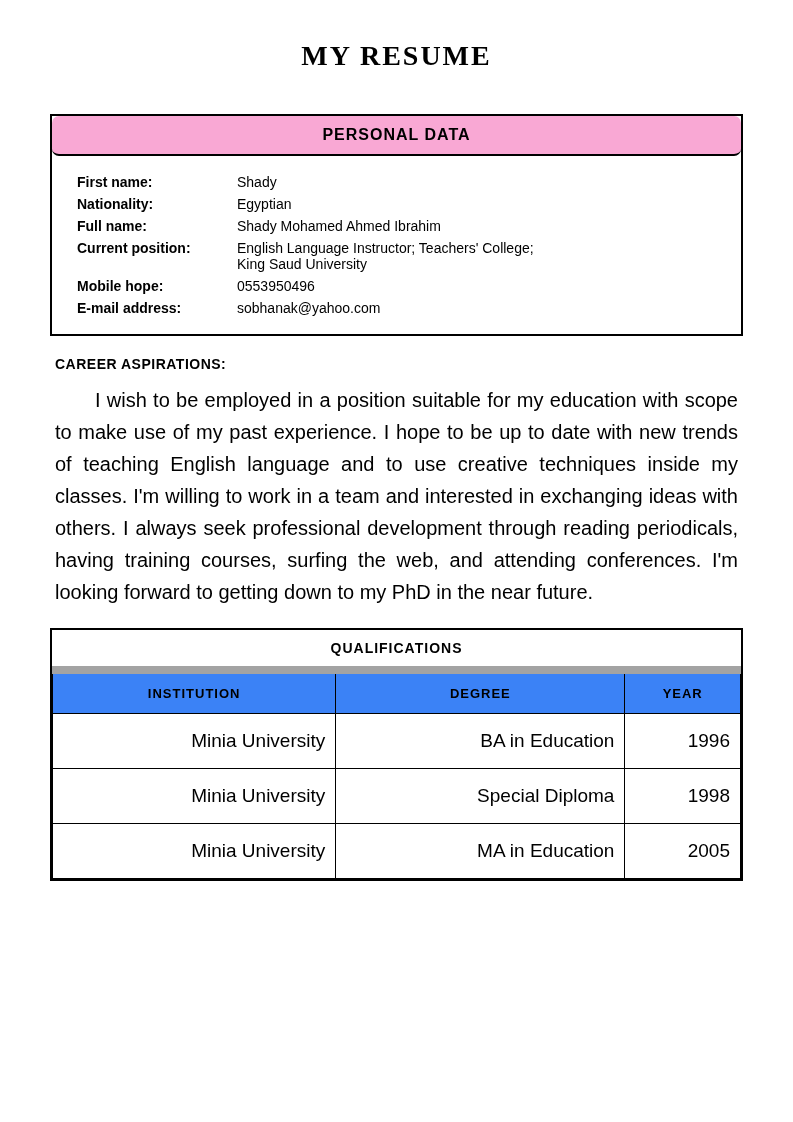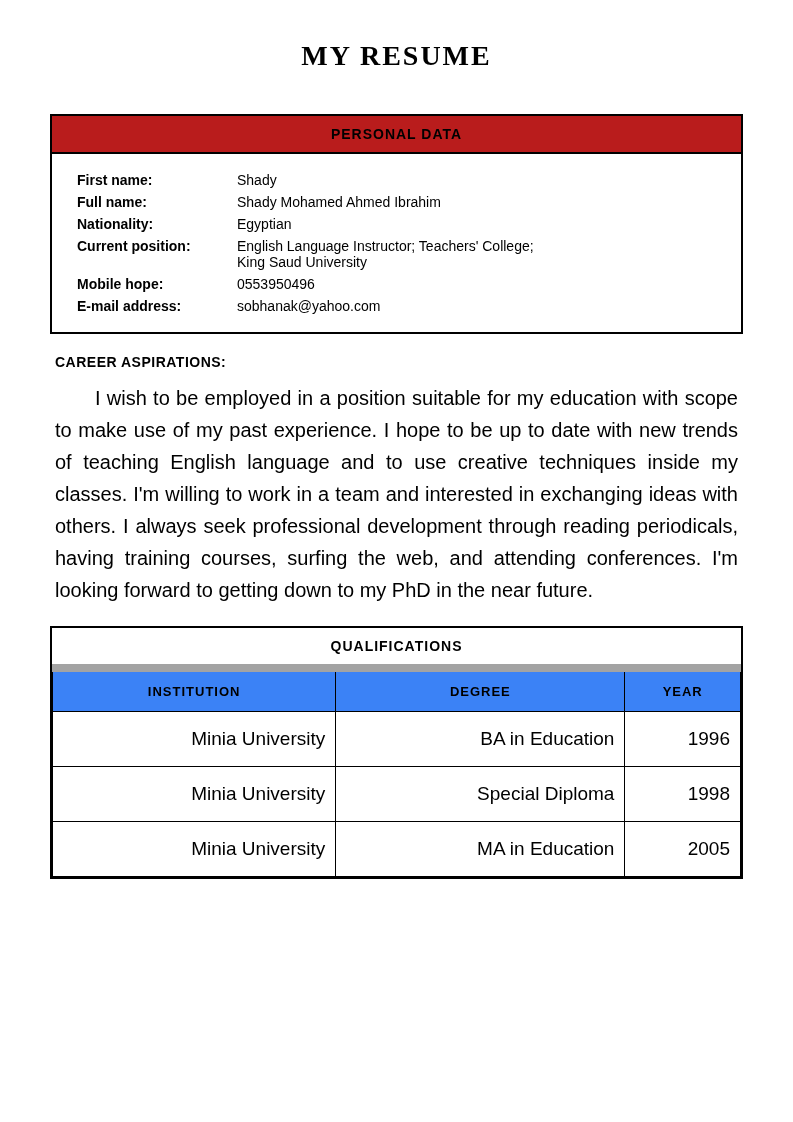--- a/index.html
+++ b/index.html
@@ -26,27 +26,28 @@
       margin-bottom: 42px;
       letter-spacing: 2px;
     }
 
     .section-box {
       border: 2px solid #000;
       margin-bottom: 20px;
     }
 
     .section-header {
-      background: #b91c1c;
+      background: #f9a8d4;
       border-bottom: 2px solid #000;
       text-align: center;
       padding: 10px;
       font-weight: bold;
-      font-size: 14px;
+      font-size: 16px;
       letter-spacing: 1px;
+      border-radius: 7px;
     }
 
     .personal-data-content {
       padding: 15px 20px;
     }
 
     .personal-data-table {
       width: 100%;
       border-collapse: collapse;
     }
@@ -134,26 +135,26 @@
 <div class="section-box">
   <div class="section-header">PERSONAL DATA</div>
   <div class="personal-data-content">
     <table class="personal-data-table">
       <tbody id="personal-data-body">
           <tr>
             <td class="label-cell" style="font-weight: bold;">First name:</td>
             <td class="value-cell">Shady</td>
           </tr>
           <tr>
+            <td class="label-cell" style="font-weight: bold;">Nationality:</td>
+            <td class="value-cell">Egyptian</td>
+          </tr>
+          <tr>
             <td class="label-cell" style="font-weight: bold;">Full name:</td>
             <td class="value-cell">Shady Mohamed Ahmed Ibrahim</td>
-          </tr>
-          <tr>
-            <td class="label-cell" style="font-weight: bold;">Nationality:</td>
-            <td class="value-cell">Egyptian</td>
           </tr>
           <tr>
             <td class="label-cell" style="font-weight: bold;">Current position:</td>
             <td class="value-cell">English Language Instructor; Teachers' College;<br>King Saud University</td>
           </tr>
           <tr>
             <td class="label-cell" style="font-weight: bold;">Mobile hope:</td>
             <td class="value-cell">0553950496</td>
           </tr>
           <tr>

